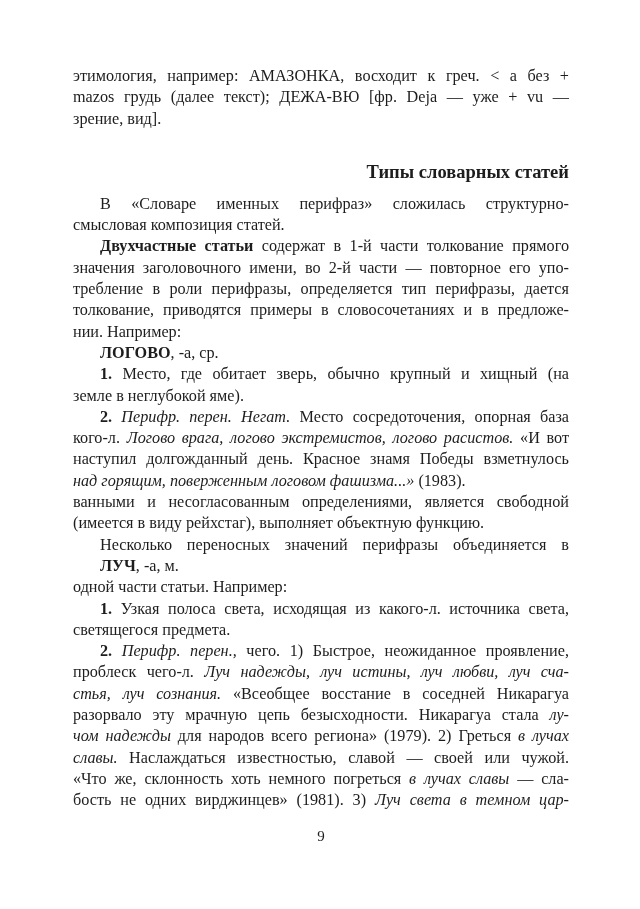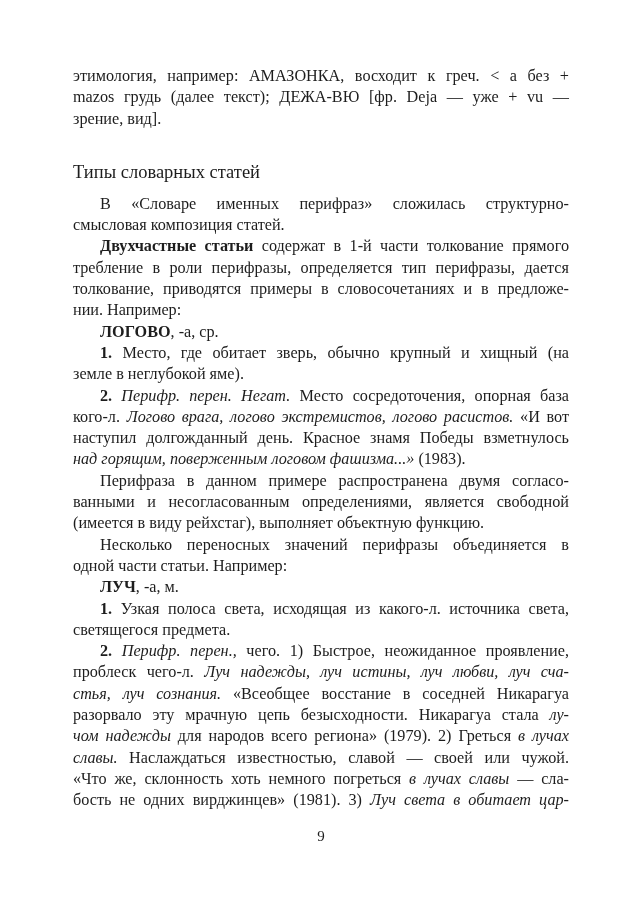--- a/index.html
+++ b/index.html
@@ -25,23 +25,23 @@
     text-align: justify;
     text-align-last: justify;
   }
   .indent {
     text-indent: 27px;
   }
   .b { font-weight: bold; }
   .i { font-style: italic; }
   .heading {
     font-size: 18.5px;
-    font-weight: normal;
+    font-weight: bold;
     line-height: 24px;
-    text-align: left;
+    text-align: right;
     margin: 30px 0 10px 0;
   }
   .page-number {
     font-size: 15px;
     line-height: 20px;
     text-align: center;
     margin-top: 14px;
   }
 </style>
 </head>
@@ -53,42 +53,42 @@
       <div class="line justify"><span>mazos грудь (далее текст); ДЕЖА-ВЮ [фр. Deja — уже + vu —</span></div>
       <div class="line"><span>зрение, вид].</span></div>
     </div>
 
   <div class="heading">Типы словарных статей</div>
 
   <div id="body-lines">
       <div class="line indent justify"><span>В «Словаре именных перифраз» сложилась структурно-</span></div>
       <div class="line"><span>смысловая композиция статей.</span></div>
       <div class="line indent justify"><span class="b">Двухчастные статьи</span><span> содержат в 1-й части толкование прямого</span></div>
+      <div class="line justify"><span>значения заголовочного имени, во 2-й части — повторное его упо-</span></div>
       <div class="line justify"><span>требление в роли перифразы, определяется тип перифразы, дается</span></div>
       <div class="line justify"><span>толкование, приводятся примеры в словосочетаниях и в предложе-</span></div>
       <div class="line"><span>нии. Например:</span></div>
       <div class="line indent"><span class="b">ЛОГОВО</span><span>, -а, ср.</span></div>
       <div class="line indent justify"><span class="b">1.</span><span> Место, где обитает зверь, обычно крупный и хищный (на</span></div>
       <div class="line"><span>земле в неглубокой яме).</span></div>
       <div class="line indent justify"><span class="b">2.</span><span> </span><span class="i">Перифр. перен. Негат.</span><span> Место сосредоточения, опорная база</span></div>
       <div class="line justify"><span>кого-л. </span><span class="i">Логово врага, логово экстремистов, логово расистов.</span><span> «И вот</span></div>
       <div class="line justify"><span>наступил долгожданный день. Красное знамя Победы взметнулось</span></div>
       <div class="line"><span class="i">над горящим, поверженным логовом фашизма...»</span><span> (1983).</span></div>
-      <div class="line indent justify"><span>Перифраза в данном примере распространена двумя согласо-</span></div>
       <div class="line justify"><span>ванными и несогласованным определениями, является свободной</span></div>
       <div class="line"><span>(имеется в виду рейхстаг), выполняет объектную функцию.</span></div>
       <div class="line indent justify"><span>Несколько переносных значений перифразы объединяется в</span></div>
+      <div class="line indent"><span class="b">ЛУЧ</span><span>, -а, м.</span></div>
       <div class="line"><span>одной части статьи. Например:</span></div>
-      <div class="line indent"><span class="b">ЛУЧ</span><span>, -а, м.</span></div>
       <div class="line indent justify"><span class="b">1.</span><span> Узкая полоса света, исходящая из какого-л. источника света,</span></div>
       <div class="line"><span>светящегося предмета.</span></div>
       <div class="line indent justify"><span class="b">2.</span><span> </span><span class="i">Перифр. перен.,</span><span> чего. 1) Быстрое, неожиданное проявление,</span></div>
       <div class="line justify"><span>проблеск чего-л. </span><span class="i">Луч надежды, луч истины, луч любви, луч сча-</span></div>
       <div class="line justify"><span class="i">стья, луч сознания.</span><span> «Всеобщее восстание в соседней Никарагуа</span></div>
       <div class="line justify"><span>разорвало эту мрачную цепь безысходности. Никарагуа стала </span><span class="i">лу-</span></div>
       <div class="line justify"><span class="i">чом надежды</span><span> для народов всего региона» (1979). 2) Греться </span><span class="i">в лучах</span></div>
       <div class="line justify"><span class="i">славы.</span><span> Наслаждаться известностью, славой — своей или чужой.</span></div>
       <div class="line justify"><span>«Что же, склонность хоть немного погреться </span><span class="i">в лучах славы</span><span> — сла-</span></div>
-      <div class="line justify"><span>бость не одних вирджинцев» (1981). 3) </span><span class="i">Луч света в обитает цар-</span></div>
+      <div class="line justify"><span>бость не одних вирджинцев» (1981). 3) </span><span class="i">Луч света в темном цар-</span></div>
     </div>
 
   <div class="page-number">9</div>
 </div>
 
 </body></html>

